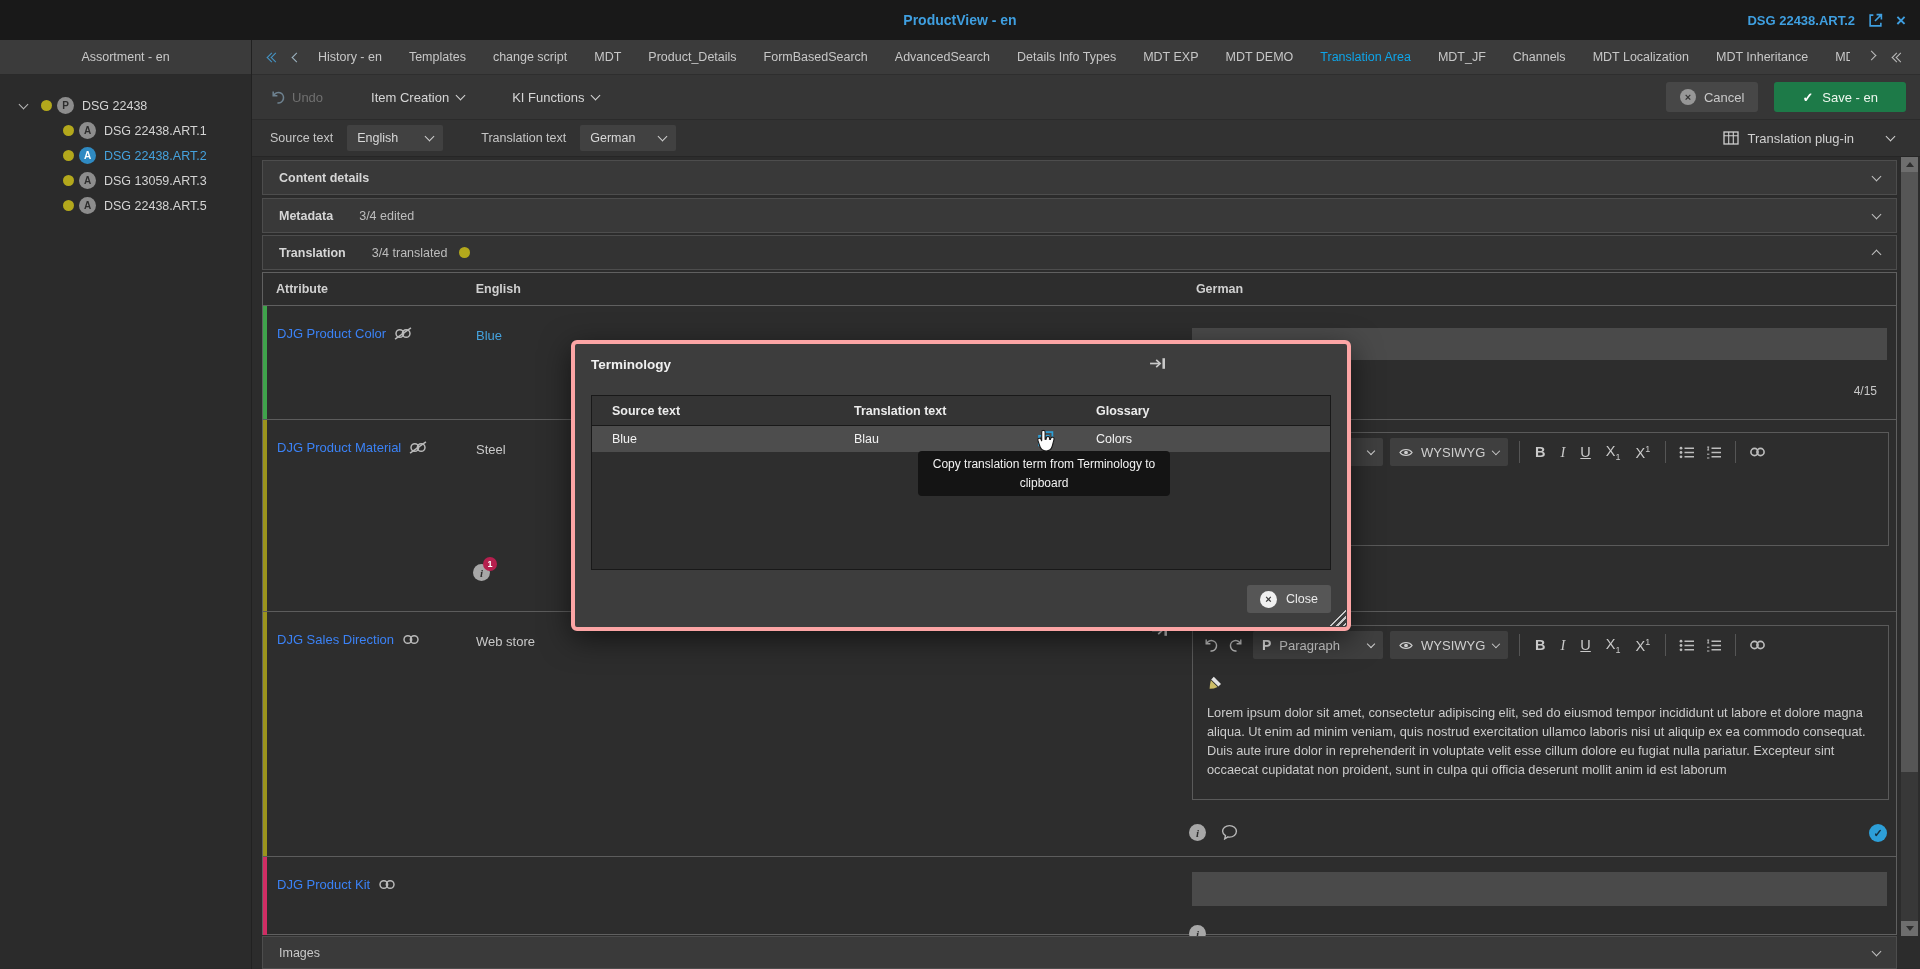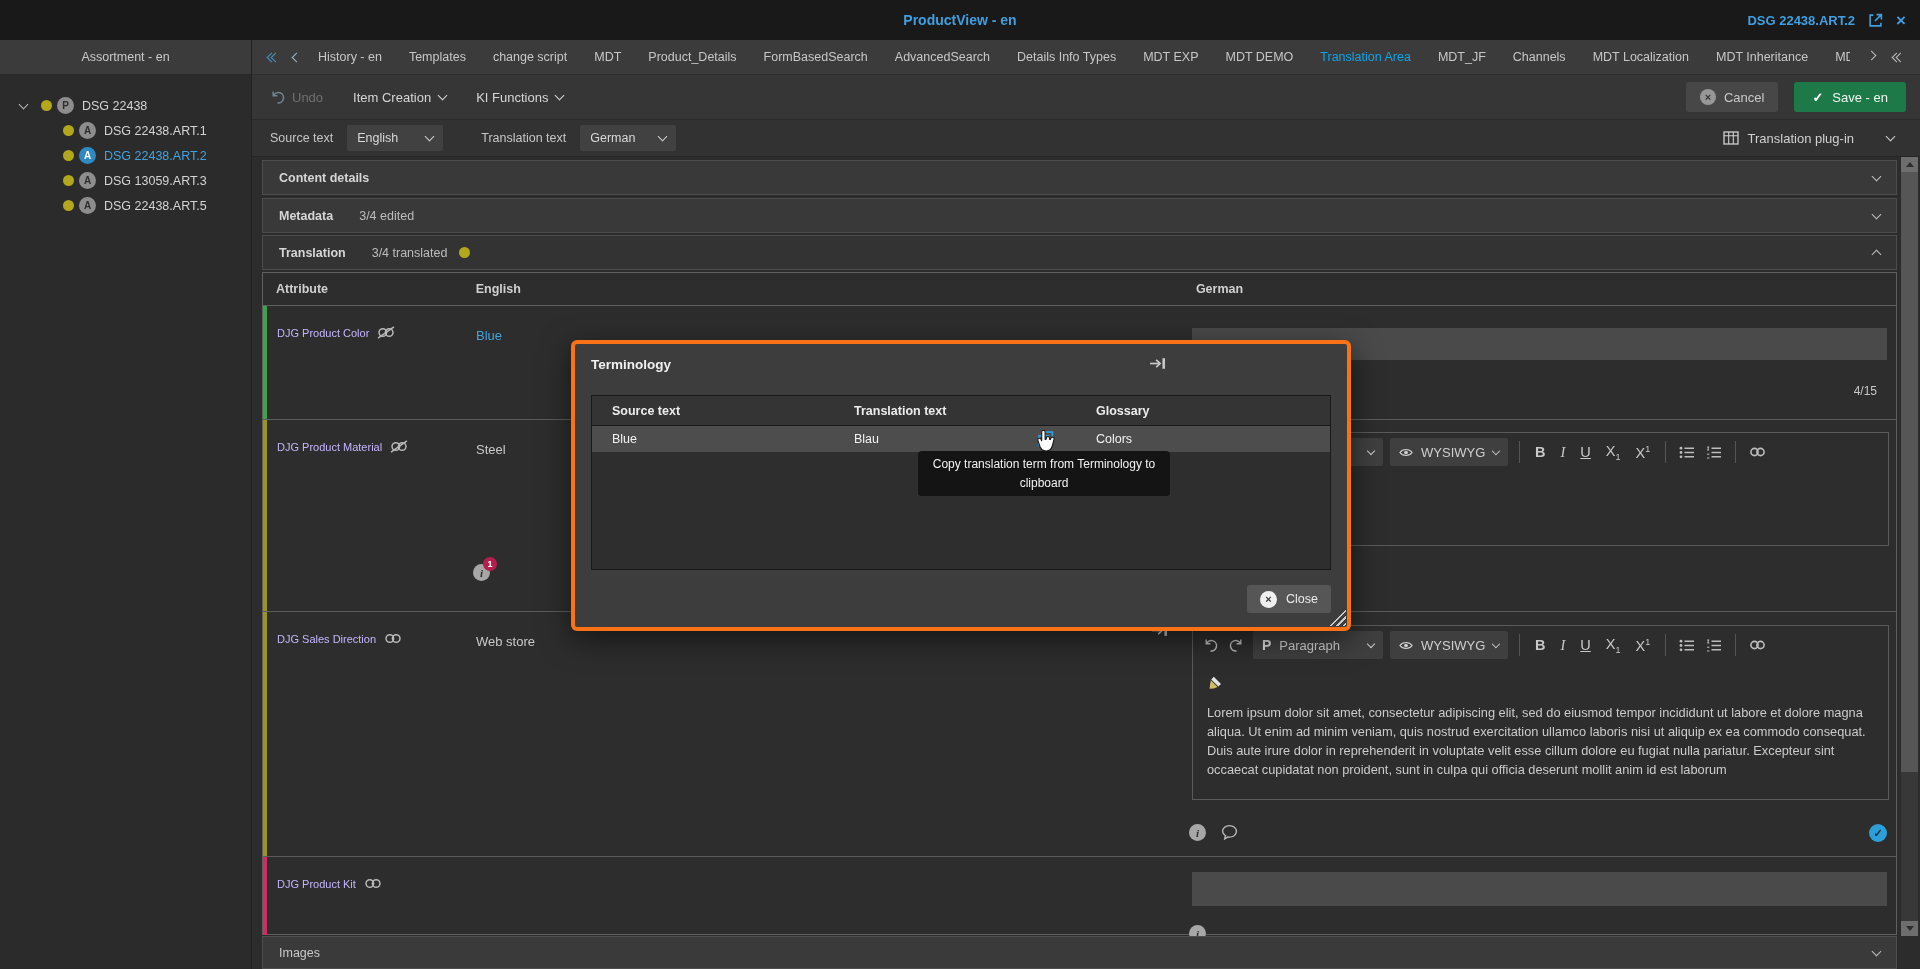--- a/index.html
+++ b/index.html
@@ -41,29 +41,29 @@
   
   #tabbar { position:absolute; left:252px; top:40px; width:1668px; height:35px; background:#3b3b3b; display:flex; align-items:center; border-bottom:1px solid #2e2e2e; }
   #tabbar .nav-left { display:flex; align-items:center; gap:14px; margin:0 18px 0 16px; color:#4596c8; }
   #tabbar .tabs { display:flex; align-items:center; gap:27px; flex:1; min-width:0; overflow:hidden; }
   .tab { color:#c7c7c7; font-size:12.5px; white-space:nowrap; }
   .tab.active { color:#0ea5e9; }
   #tabbar .nav-right { display:flex; align-items:center; gap:18px; margin:0 16px 0 18px; color:#bdbdbd; }
 
   
   #toolbar { position:absolute; left:252px; top:75px; width:1668px; height:45px; background:#363636; display:flex; align-items:center; border-bottom:1px solid #2b2b2b; }
-  .tbar-left { display:flex; align-items:center; gap:30px; margin-left:18px; }
+  .tbar-left { display:flex; align-items:center; gap:48px; margin-left:18px; }
   .tbar-undo { display:flex; align-items:center; gap:7px; color:#707070; font-size:13px; }
   .tbar-undo svg { color:#6e8290; }
   .tbar-dd { display:flex; align-items:center; gap:8px; color:#d6d6d6; font-size:13px; }
   .tbar-right { margin-left:auto; display:flex; align-items:center; gap:16px; margin-right:14px;border-radius:15px; }
   .btn-cancel { height:30px; background:#474747; border-radius:3px; display:flex; align-items:center; gap:8px; padding:0 14px; color:#c9c9c9; font-size:13px; }
   .btn-cancel .xcirc { width:16px; height:16px; border-radius:50%; background:#979797; color:#353535; font-size:11px; font-weight:bold; display:flex; align-items:center; justify-content:center; }
   .btn-cancel .xcirc::before { content:"\00d7"; }
-  .btn-save { height:30px; background:#1d7a48; border-radius:3px; display:flex; align-items:center; gap:9px; padding:0 18px; color:#eef7ef; font-size:13px; }
+  .btn-save { height:30px; background:#1d7a48; border-radius:3px; display:flex; align-items:center; gap:9px; padding:0 28px; color:#eef7ef; font-size:13px; }
   .btn-save .ck::before { content:"\2713"; font-weight:bold; color:#fff; }
 
   
   #filterbar { position:absolute; left:252px; top:120px; width:1668px; height:37px; background:#323232; display:flex; align-items:center; border-bottom:1px solid #262626; }
   #filterbar .lbl { color:#c6c6c6; }
   .sel { display:inline-flex; align-items:center; justify-content:space-between; background:#414141; height:26px; padding:0 10px; border-radius:2px; color:#d8d8d8; min-width:96px; gap:14px; }
   .sel .chv { color:#cfcfcf; }
   #filterbar .lbl.first { margin-left:18px; }
   #filterbar .sel { margin-left:14px; }
   #filterbar .lbl.second { margin-left:38px; }
@@ -84,21 +84,21 @@
 
   
   #grid { position:absolute; left:10px; top:115px; width:1635px; height:663px; border:1px solid #606060; background:#2d2d2d; }
   .g-head { height:33px; display:flex; align-items:center; border-bottom:1px solid #606060; font-weight:bold; color:#d0d0d0; }
   .g-head .c-attr { width:205px; padding-left:13px; }
   .g-head .c-eng  { width:716px; padding-left:8px; }
   .g-head .c-ger  { width:714px; padding-left:13px; }
   .g-row { position:relative; border-bottom:1px solid #5c5c5c; }
   .g-row:last-child { border-bottom:none; }
   .g-row .strip { position:absolute; left:0; top:0; bottom:0; width:4px; }
-  .g-row .attr { position:absolute; left:14px; top:20px; display:flex; align-items:center; gap:8px; color:#c4b5fd; font-size:11px; }
+  .g-row .attr { position:absolute; left:14px; top:20px; display:flex; align-items:center; gap:8px; color:#3b82f6; font-size:13px; }
   .g-row .attr svg { color:#b9b9b9; }
   .g-row .eng-val { position:absolute; left:213px; top:22px; color:#c9c9c9; font-size:13px; }
   .g-row .eng-val.link { color:#45a2dd; }
   #row-color .strip { background:#3fa34b; }
   #row-material .strip, #row-sales .strip { background:#9b941d; }
   #row-kit .strip { background:#d02d64; }
   .g-input { position:absolute; left:929px; width:695px; height:32px; background:#4a4a4a; border:none; outline:none; color:#e2e2e2; font-size:13px; padding:0 8px; }
   .counter { position:absolute; right:19px; color:#c7c7c7; font-size:12px; }
 
   .copy-to-tr { position:absolute; color:#c9c9c9; }
@@ -134,21 +134,21 @@
 
   
   #vscroll { position:absolute; right:2px; top:157px; width:17px; height:779px; background:#383838; }
   #vscroll .arrow { position:absolute; left:0; width:17px; height:15px; background:#6e6e6e; display:flex; align-items:center; justify-content:center; }
   #vscroll .arrow.up { top:0; } #vscroll .arrow.down { bottom:0; }
   #vscroll .tri-up { width:0; height:0; border-left:4px solid transparent; border-right:4px solid transparent; border-bottom:5px solid #2e2e2e; }
   #vscroll .tri-down { width:0; height:0; border-left:4px solid transparent; border-right:4px solid transparent; border-top:5px solid #2e2e2e; }
   #vscroll .thumb { position:absolute; left:0; top:15px; width:17px; height:600px; background:#565656; }
 
   
-  #modal { position:absolute; left:571px; top:340px; width:780px; height:291px; background:#3d3d3d; border:4px solid #f97316; border-radius:6px; z-index:50; box-shadow:0 8px 30px rgba(0,0,0,.55); }
+  #modal { position:absolute; left:571px; top:340px; width:780px; height:291px; background:#3d3d3d; border:4px solid #fca5a5; border-radius:6px; z-index:50; box-shadow:0 8px 30px rgba(0,0,0,.55); }
   #modal .m-title { position:absolute; left:16px; top:13px; font-weight:bold; color:#f0f0f0; font-size:13.5px; }
   .m-table { position:absolute; left:16px; top:51px; width:740px; height:175px; border:1px solid #191919; background:#2e2e2e; }
   .m-thead { height:30px; background:#343434; border-bottom:1px solid #191919; display:flex; align-items:center; font-weight:bold; color:#ececec; font-size:12.5px; }
   .m-col1 { width:242px; padding-left:20px; }
   .m-col2 { width:242px; padding-left:20px; display:flex; align-items:center; }
   .m-col3 { flex:1; padding-left:20px; }
   .m-trow { height:26px; background:#4d4d4d; display:flex; align-items:center; color:#f2f2f2; font-size:12.5px; }
   .m-trow .copy-ic { margin-left:auto; margin-right:22px; }
   .btn-close { position:absolute; right:16px; bottom:14px; height:28px; background:#565656; border-radius:3px; display:flex; align-items:center; gap:9px; padding:0 13px; color:#eaeaea; font-size:12.5px; }
   .btn-close .xcirc { width:17px; height:17px; border-radius:50%; background:#f0f0f0; color:#3a3a3a; font-size:11px; font-weight:bold; display:flex; align-items:center; justify-content:center; }

